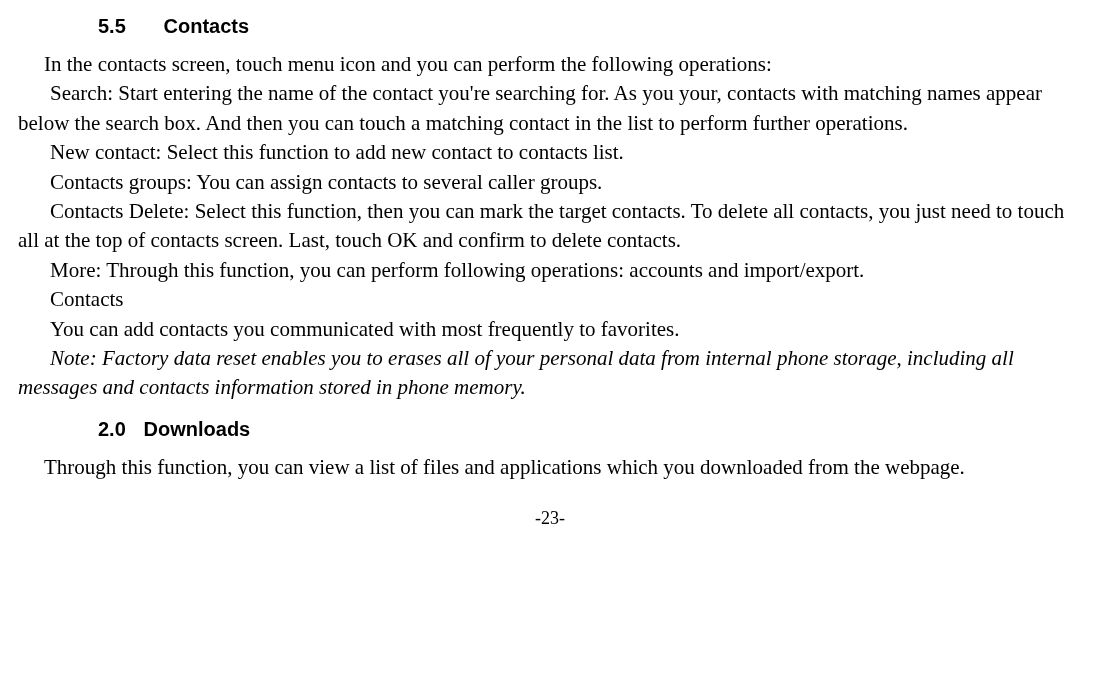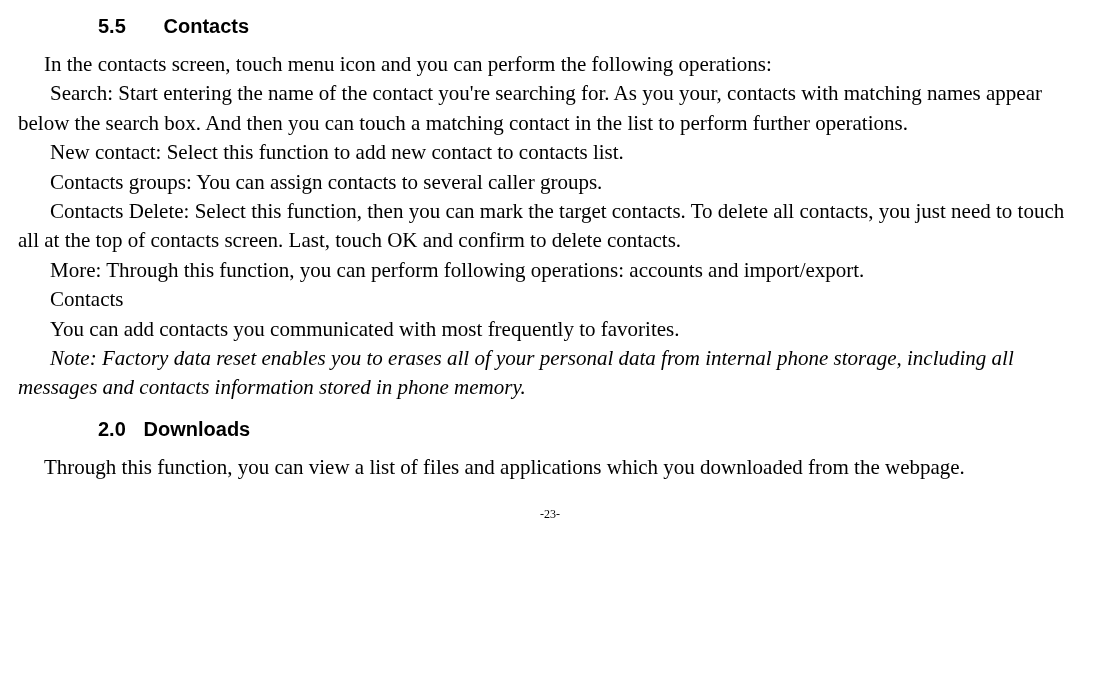--- a/index.html
+++ b/index.html
@@ -39,21 +39,21 @@
     font-weight: normal;
   }
   .italic {
     font-style: italic;
   }
   .justify {
     text-align: justify;
   }
   .footer {
     text-align: center;
-    font-size: 12px;
+    font-size: 18px;
     margin-top: 24px;
   }
   p { margin: 2px 0; }
 </style>
 </head>
 <body>
 
 <div class="page">
 
 

